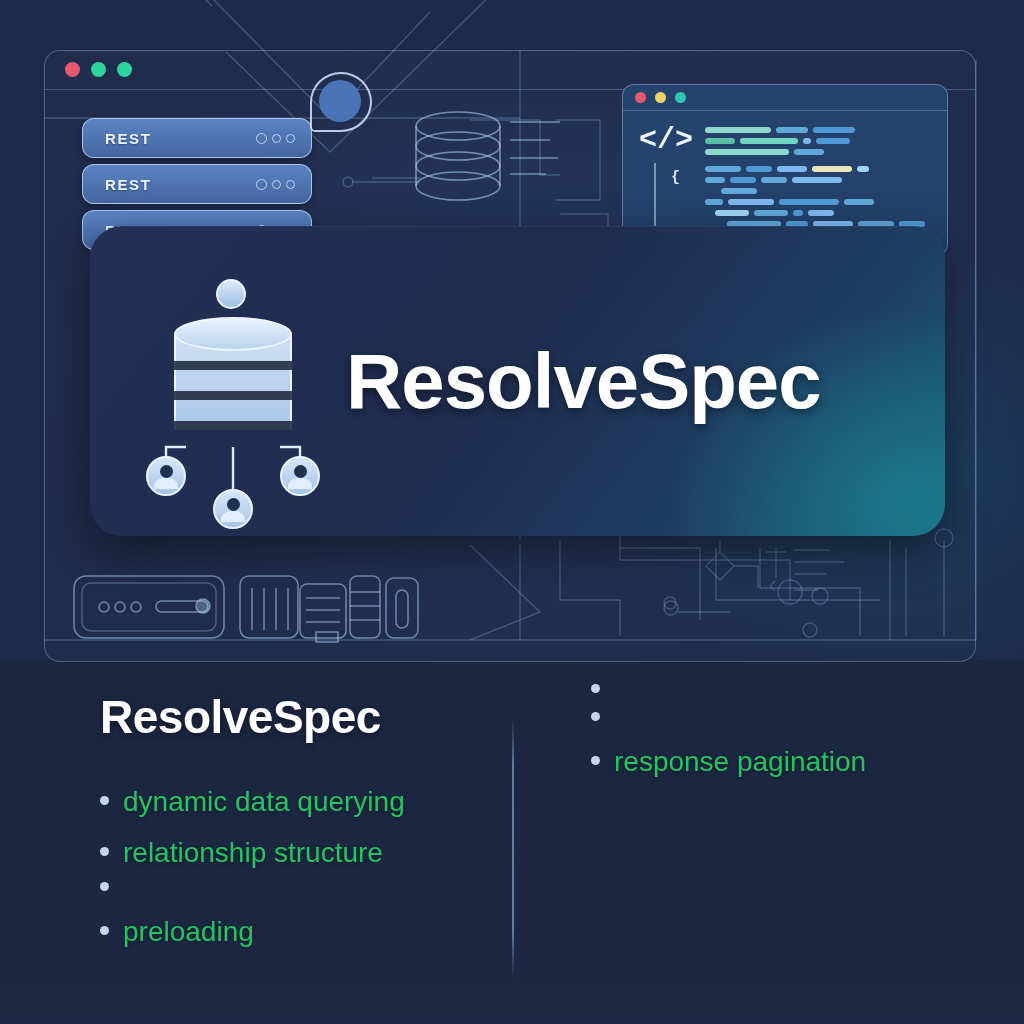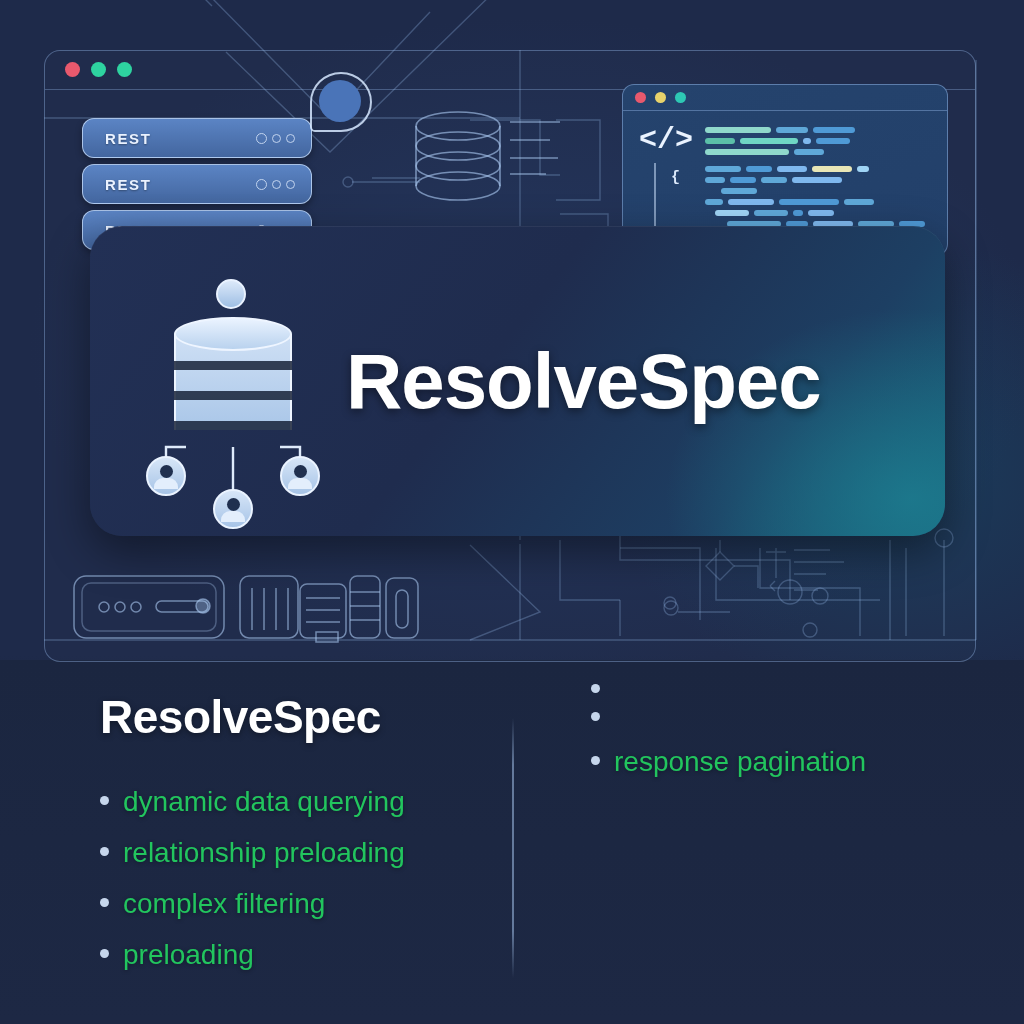--- a/index.html
+++ b/index.html
@@ -436,25 +436,24 @@
 
   <div class="col left">
     <div class="col-head">ResolveSpec</div>
     <ul class="feat-list">
       <li class="feat">
         <span class="bullet"></span>
         <span>dynamic data querying</span>
       </li>
       <li class="feat">
         <span class="bullet"></span>
-        <span>relationship preloading</span>
-      </li>
-      <li class="feat">
-        <span class="bullet"></span>
-        <span>complex filtering</span>
+        <span>relationship structure</span>
+      </li>
+      <li class="feat">
+        <span class="bullet"></span>
       </li>
       <li class="feat">
         <span class="bullet"></span>
         <span>preloading</span>
       </li>
     </ul>
   </div>
 
   <div class="col right">
     <ul class="feat-list">

